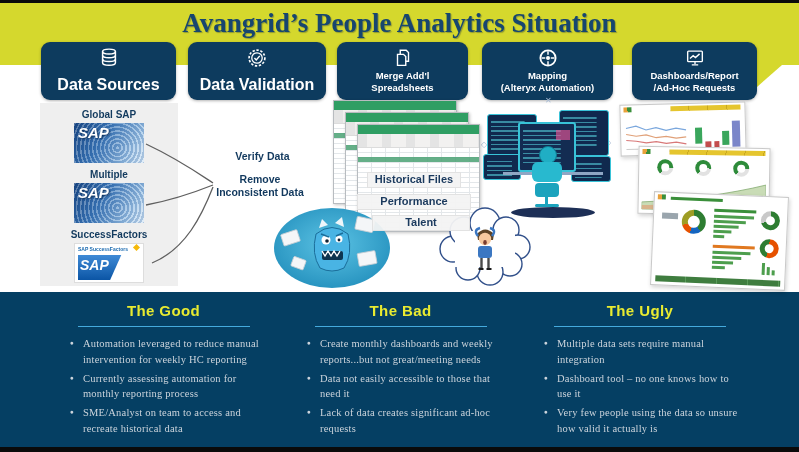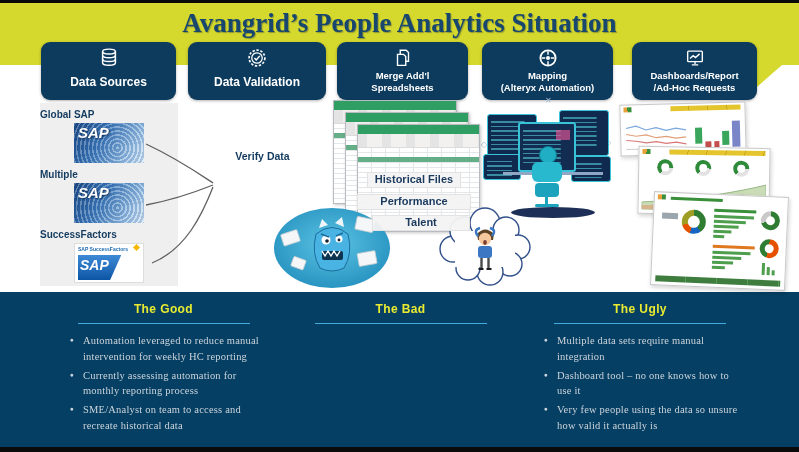--- a/index.html
+++ b/index.html
@@ -12,26 +12,26 @@
     font-family:"Liberation Serif",serif;font-weight:bold;font-size:27px;color:#17466f;
     text-shadow:1px 1px 1px rgba(15,35,60,.35);}
   .banner-wedge{position:absolute;left:757px;top:65px;width:25px;height:22px;background:#d5d82d;
     clip-path:polygon(0 0,100% 0,0 100%);}
   
   .step{position:absolute;top:42px;height:58px;background:#0d3b5e;border-radius:9px;color:#fff;
     display:flex;flex-direction:column;align-items:center;box-shadow:0 1px 3px rgba(0,0,0,.3);}
   .step svg{margin-top:5px;flex:none;}
   .step .lbl{font-weight:bold;font-size:9.5px;line-height:1.25;text-align:center;margin-top:1px;}
   .step .lbl span{display:block;}
-  .step.single .lbl{margin-top:6px;font-size:12px;}
+  .step.single .lbl{margin-top:6px;font-size:16px;}
   #step1{left:41px;width:135px;} #step2{left:188px;width:138px;} #step3{left:337px;width:131px;}
   #step4{left:482px;width:131px;} #step5{left:632px;width:125px;}
   
   .sap-panel{position:absolute;left:40px;top:103px;width:138px;height:183px;background:#efefef;}
-  .src-label{position:absolute;left:0;width:138px;color:#123a5e;font-weight:bold;font-size:10px;}
+  .src-label{position:absolute;left:0;width:138px;text-align:center;color:#123a5e;font-weight:bold;font-size:10px;}
   .sap-logo{position:absolute;left:34px;width:70px;height:40px;overflow:hidden;
     background:
       repeating-radial-gradient(circle at 62% 62%, rgba(255,255,255,.28) 0 1.5px, rgba(25,75,140,.20) 1.5px 4px),
       linear-gradient(120deg,#16427e 0%,#3c77b8 40%,#9fc4e6 78%,#d9e9f7 100%);}
   .sap-logo .saptxt{position:absolute;top:1px;left:4px;color:#fff;font-weight:bold;font-style:italic;
     font-size:15px;text-shadow:1px 1px 2px #0a2c55;}
   .sf-logo{position:absolute;left:34px;width:70px;height:40px;background:#fff;border:1px solid #ddd;box-sizing:border-box;}
   .sf-top{position:absolute;top:2px;left:3px;font-size:5px;color:#1a6ab0;font-weight:bold;white-space:nowrap;}
   .sf-gem{position:absolute;top:1px;right:4px;width:5px;height:5px;background:#f5b90a;transform:rotate(45deg);}
   .sf-sap{position:absolute;left:3px;top:11px;width:46px;height:25px;background:linear-gradient(180deg,#3f8ad6,#0b55a5);overflow:hidden;}
@@ -90,21 +90,21 @@
   .donut{position:absolute;border-radius:50%;}
   .donut::after{content:"";position:absolute;left:25%;top:25%;width:50%;height:50%;border-radius:50%;background:#fff;}
   .hb{height:3px;background:#4d9e4d;margin:2px 0;}
   .gline{position:absolute;background:#3a8f3a;height:3px;}
   .dfoot{position:absolute;left:4px;bottom:3px;right:4px;height:6px;
      background:repeating-linear-gradient(to right,#3f7d3f 0 30px,#5a9b5a 30px 31px);}
   
   .bottom{position:absolute;left:0;top:292px;width:799px;height:155px;background:#053f63;}
   .col{position:absolute;top:10px;}
   #col1{left:66px;width:195px;} #col2{left:303px;width:195px;} #col3{left:540px;width:200px;}
-  .col h2{color:#e9eb30;font-size:12px;font-weight:bold;text-align:center;margin:0;letter-spacing:.4px;}
+  .col h2{color:#e9eb30;font-size:15px;font-weight:bold;text-align:center;margin:0;letter-spacing:.4px;}
   .rule{height:1px;background:#45aadd;margin:7px auto 9px;width:172px;}
   .col ul{list-style:none;margin:0;padding:0 0 0 4px;color:#ccd4dc;font-size:10.5px;line-height:1.5;letter-spacing:.2px;}
   .col li{position:relative;padding-left:13px;margin-bottom:3px;font-family:Liberation Serif, serif;}
   .col li::before{content:"●";position:absolute;left:0;top:2px;font-size:6.5px;color:#ccd4dc;}
   .bottom-line{position:absolute;left:0;top:447px;width:799px;height:5px;background:#0a0a0a;}
 </style>
 </head>
 <body>
 
 <div id="stage">
@@ -204,20 +204,24 @@
 
   <svg class="connectors" width="100" height="175" viewBox="0 0 100 175">
     <g fill="none" stroke="#5f5f5f" stroke-width="1.3">
       <path d="M6,29 C38,44 58,58 73,68"></path>
       <path d="M6,90 C38,84 58,76 73,70"></path>
       <path d="M12,148 C46,134 62,100 73,72"></path>
     </g>
   </svg>
 
   <div class="note" style="left:210px;top:150px;width:105px">Verify Data</div>
+  <div class="note" style="left:198px;top:173px;width:124px">
+    <div>Remove</div>
+    <div>Inconsistent Data</div>
+  </div>
 
   <div id="xl1" class="xl">
       <div class="tb"></div>
       <div class="rb"></div>
       <div class="bd"></div>
     </div>
   <div id="xl2" class="xl">
       <div class="tb"></div>
       <div class="rb"></div>
       <div class="bd"></div>
@@ -360,20 +364,25 @@
       <div class="rule"></div>
       <ul>
         <li>Automation leveraged to reduce manual intervention for weekly HC reporting</li>
         <li>Currently assessing automation for monthly reporting process</li>
         <li>SME/Analyst on team to access and recreate historical data</li>
       </ul>
     </div>
     <div id="col2" class="col">
       <h2>The Bad</h2>
       <div class="rule"></div>
+      <ul>
+        <li>Create monthly dashboards and weekly reports...but not great/meeting needs</li>
+        <li>Data not easily accessible to those that need it</li>
+        <li>Lack of data creates significant ad-hoc requests</li>
+      </ul>
     </div>
     <div id="col3" class="col">
       <h2>The Ugly</h2>
       <div class="rule"></div>
       <ul>
         <li>Multiple data sets require manual integration</li>
         <li>Dashboard tool – no one knows how to use it</li>
         <li>Very few people using the data so unsure how valid it actually is</li>
       </ul>
     </div>

